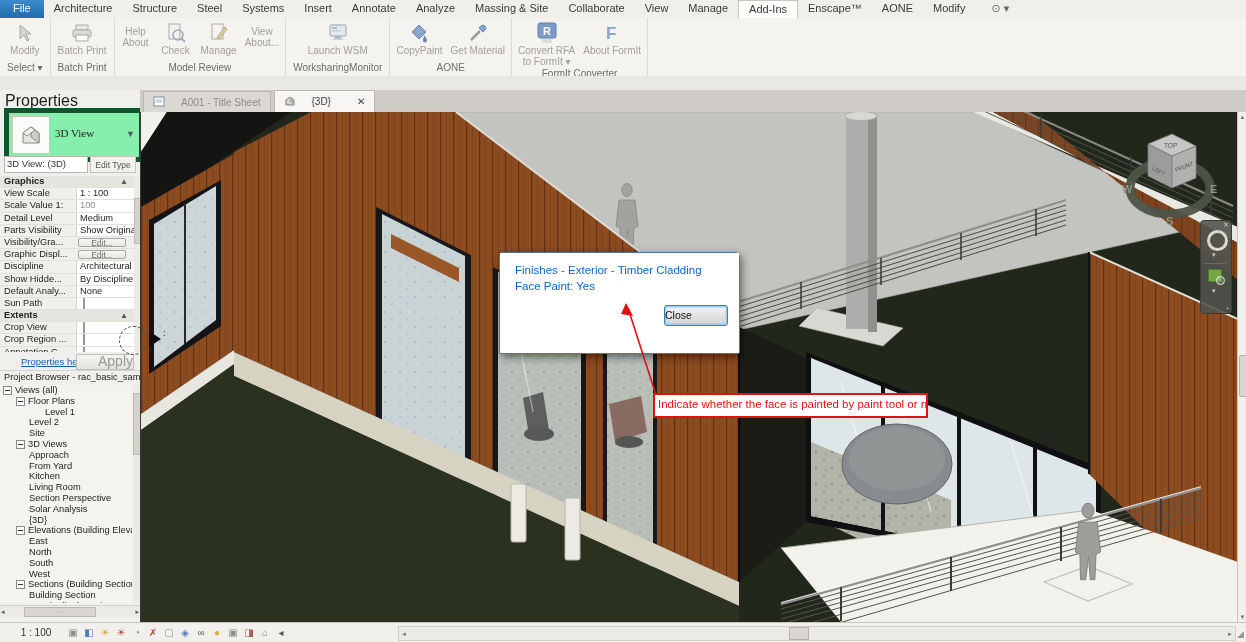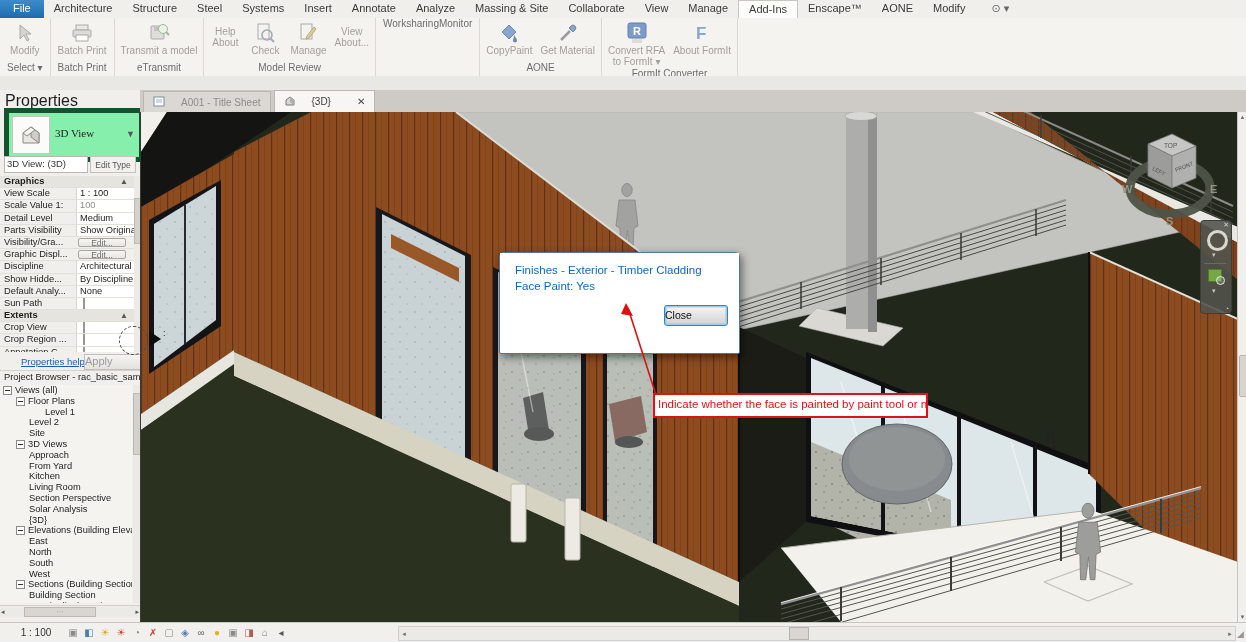--- a/index.html
+++ b/index.html
@@ -45,22 +45,22 @@
   .prow.hdr{background:#e6e4df;font-weight:bold;color:#222;}
   .prow.hdr .nm{width:auto;flex:1;}
   .prow.hdr .chev{padding-right:6px;color:#555;font-weight:normal;font-size:8px;}
   .prow .editbtn{margin:1px 8px 1px 2px;flex:1;border:1px solid #a9a6a1;border-radius:2px;
      background:linear-gradient(#f7f6f4,#e8e6e2);font-size:8.5px;color:#6f6f6f;text-align:center;line-height:8.5px;}
   .prow .cb{width:8px;height:8px;border:1px solid #9a9792;background:#fff;margin:1.5px 0 0 3px;}
   #prop-vscroll{position:absolute;right:0;top:86px;width:6px;height:176px;background:#eceae6;}
   #prop-vscroll .th{position:absolute;left:0;top:22px;width:6px;height:44px;background:#d4d1cc;border:1px solid #bdbab5;}
   #prop-foot{position:absolute;left:0;top:264px;width:140px;height:16px;margin-left:16px;}
   #prop-help{position:absolute;left:5px;top:2px;color:#1d5bb8;text-decoration:underline;font-size:9.5px;}
-  #apply-btn{position:absolute;right:14px;top:0;width:56px;height:14px;border:1px solid #c2bfba;
-     background:linear-gradient(#f5f4f2,#e4e2de);color:#9b9b9b;font-size:11px;text-align:left;line-height:13px;}
+  #apply-btn{position:absolute;right:22px;top:0;width:56px;height:14px;border:1px solid #c2bfba;
+     background:linear-gradient(#f5f4f2,#e4e2de);color:#9b9b9b;font-size:14px;text-align:right;line-height:13px;}
   #pb-title{position:absolute;left:0;top:280px;width:140px;height:13px;border-top:1px solid #d5d2cd;
      padding:1px 0 0 4px;font-size:9.3px;color:#222;white-space:nowrap;overflow:hidden;}
   #pb-tree{position:absolute;left:0;top:295px;width:132px;height:218px;overflow:hidden;background:#f4f3f0;}
   .titem{height:10.8px;line-height:10.8px;white-space:nowrap;font-size:9.3px;color:#1d1d1d;display:flex;align-items:center;}
   .titem .tbox{display:inline-block;width:7px;height:7px;border:1px solid #8d8a85;background:#fff;position:relative;margin-right:3px;flex:none;}
   .titem .tbox::after{content:"";position:absolute;left:1px;top:3px;width:5px;height:1px;background:#333;}
   #pb-vscroll{position:absolute;right:0;top:295px;width:7px;height:218px;background:#eceae6;}
   #pb-vscroll .th{position:absolute;top:8px;left:0;width:7px;height:60px;background:#d4d1cc;border:1px solid #bdbab5;}
   #pb-hscroll{position:absolute;left:0;top:515px;width:140px;height:11px;background:#eceae6;border-top:1px solid #d5d2cd;font-size:7px;color:#555;}
   #pb-hscroll .th{position:absolute;left:24px;top:1px;width:70px;height:8px;background:#d9d6d1;border:1px solid #bdbab5;text-align:center;line-height:7px;color:#8a8a86;}
@@ -177,38 +177,20 @@
             </div>
             <div class="lbl">
               <span>Batch Print</span>
             </div>
           </div>
         </div>
         <div class="rpanel-label">Batch Print</div>
       </div>
       <div class="rpanel">
         <div class="rpanel-buttons">
-          <div class="rbtn">
-            <div class="icon">
-              <svg width="22" height="22" viewBox="0 0 22 22">
-                <rect x="3" y="4" width="13" height="13" rx="1" fill="#dcdad6" stroke="#9a9894"></rect>
-                <rect x="6" y="4" width="7" height="5" fill="#b8b6b2"></rect>
-                <circle cx="15" cy="7" r="4.5" fill="#e9f2e4" stroke="#8aa882"></circle>
-                <line x1="18" y1="10" x2="21" y2="13" stroke="#8aa882" stroke-width="2"></line>
-              </svg>
-            </div>
-            <div class="lbl">
-              <span>Transmit a model</span>
-            </div>
-          </div>
-        </div>
-        <div class="rpanel-label">eTransmit</div>
-      </div>
-      <div class="rpanel">
-        <div class="rpanel-buttons">
           <div class="rbtn small">
             <div class="lbl">
               <span>Help</span>
               <span>About</span>
             </div>
           </div>
           <div class="rbtn">
             <div class="icon">
               <svg width="20" height="22" viewBox="0 0 20 22">
                 <rect x="3" y="2" width="11" height="15" fill="#f4f3f0" stroke="#9a9894"></rect>
@@ -234,20 +216,36 @@
           <div class="rbtn small">
             <div class="lbl">
               <span>View</span>
               <span>About...</span>
             </div>
           </div>
         </div>
         <div class="rpanel-label">Model Review</div>
       </div>
       <div class="rpanel">
+        <div class="rpanel-buttons">
+          <div class="rbtn">
+            <div class="icon">
+              <svg width="22" height="22" viewBox="0 0 22 22">
+                <rect x="3" y="3" width="16" height="11" rx="1" fill="#dfe7ef" stroke="#7c8ea4"></rect>
+                <rect x="5" y="5" width="5" height="2" fill="#9fb4c8"></rect>
+                <rect x="5" y="8" width="9" height="1.6" fill="#b9c9d8"></rect>
+                <rect x="8" y="14" width="6" height="2" fill="#9aa6b2"></rect>
+                <rect x="6" y="16" width="10" height="2" fill="#c2c8ce"></rect>
+              </svg>
+            </div>
+            <div class="lbl">
+              <span>Launch WSM</span>
+            </div>
+          </div>
+        </div>
         <div class="rpanel-label">WorksharingMonitor</div>
       </div>
       <div class="rpanel">
         <div class="rpanel-buttons">
           <div class="rbtn">
             <div class="icon">
               <svg width="22" height="22" viewBox="0 0 22 22">
                 <path d="M4,10 L11,3 L18,10 L11,17 Z" fill="#6f94c4" stroke="#4a6e9e"></path>
                 <path d="M16,13 c2,3 3,4 3,5.5 a2,2 0 0 1 -4,0 c0-1.5 1-2.5 1-5.5z" fill="#4a6e9e"></path>
               </svg>

